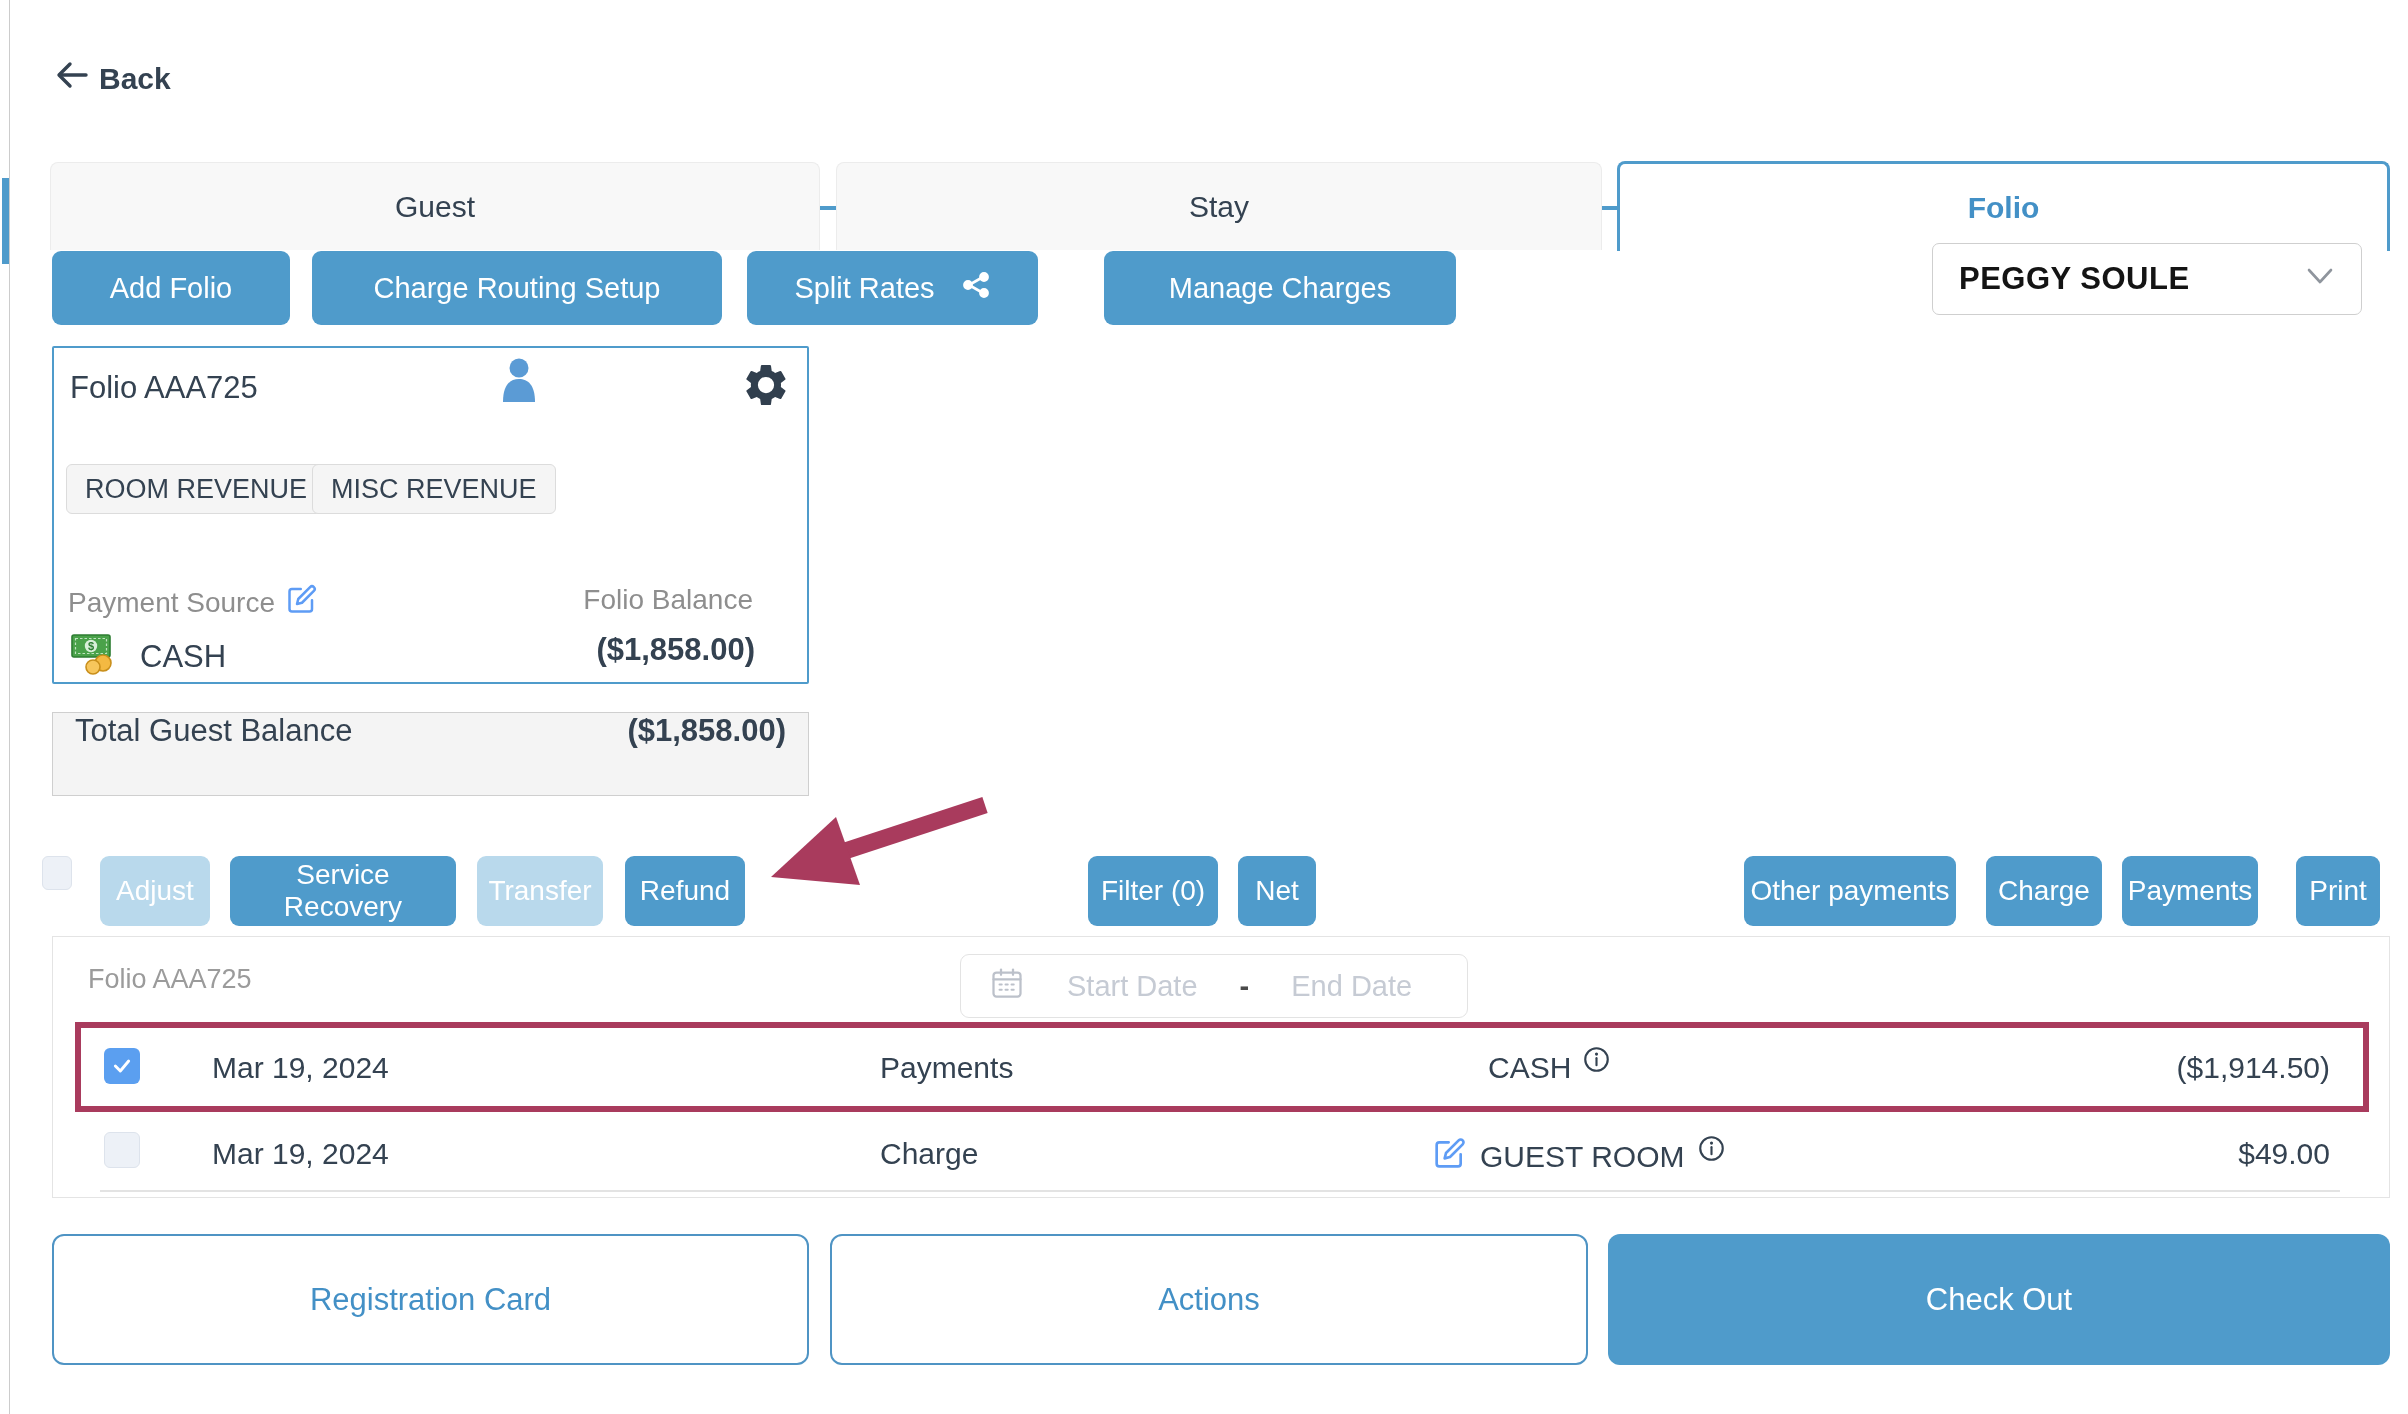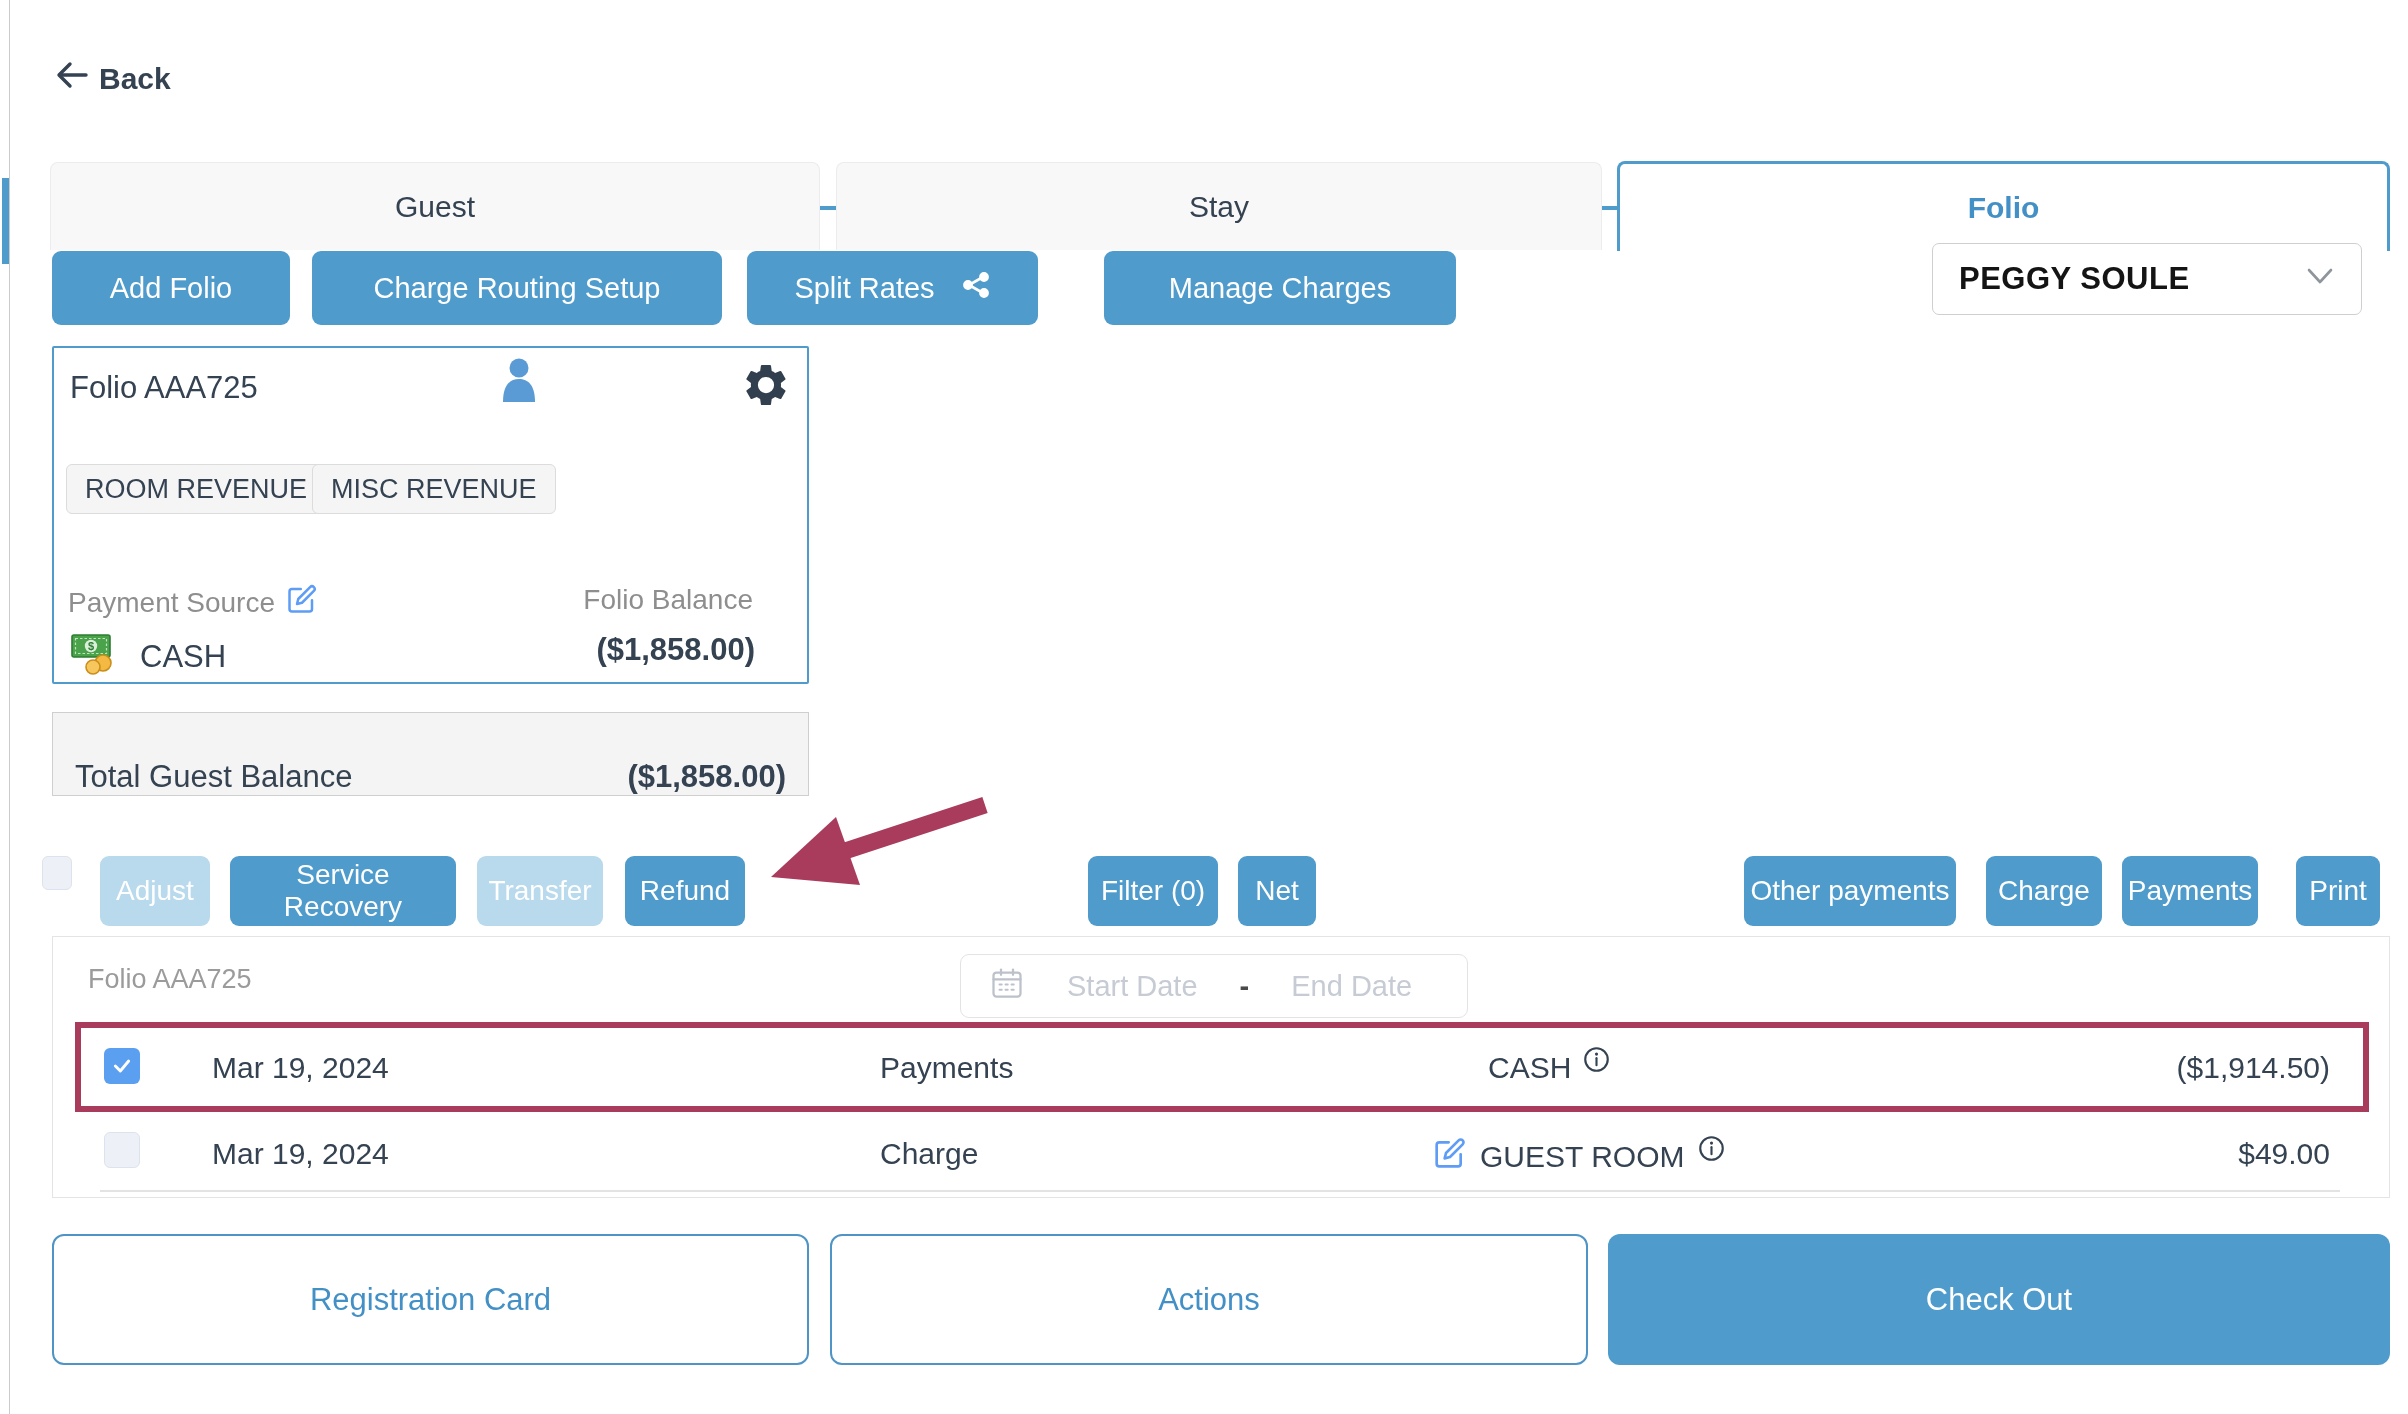--- a/index.html
+++ b/index.html
@@ -63,21 +63,21 @@
   .tag.t2 { left: 258px; }
   .ps-label { position: absolute; left: 14px; top: 236px; font-size: 28px; color: #8e8e8e;
     display: flex; align-items: center; gap: 12px; }
   .ps-cash { position: absolute; left: 16px; top: 282px; display: flex; align-items: center; gap: 20px;
     font-size: 31px; color: #344251; }
   .fb-label { position: absolute; right: 54px; top: 236px; font-size: 28px; color: #8e8e8e; }
   .fb-value { position: absolute; right: 52px; top: 284px; font-size: 31px; font-weight: bold; color: #344251; }
 
   
   .total-bar { left: 52px; top: 712px; width: 757px; height: 84px; background: #f4f4f4;
-    border: 1px solid #cfcfcf; display: flex; align-items: flex-end; justify-content: space-between;
+    border: 1px solid #cfcfcf; display: flex; align-items: flex-start; justify-content: space-between;
     padding: 0 22px; font-size: 31px; color: #344251; }
   .total-bar .v { font-weight: bold; }
 
   
   .chkbox { border-radius: 6px; cursor: pointer; }
   .chkbox.empty { background: #edf1f7; border: 1px solid #dde3ec; }
   .chkbox.checked { background: #5b9ff0; display: flex; align-items: center; justify-content: center; }
   .act-chk { left: 42px; top: 856px; width: 30px; height: 34px; }
   .action-btn { top: 845px; height: 70px; font-size: 28px; }
   .b-adjust { left: 100px; width: 110px; }

